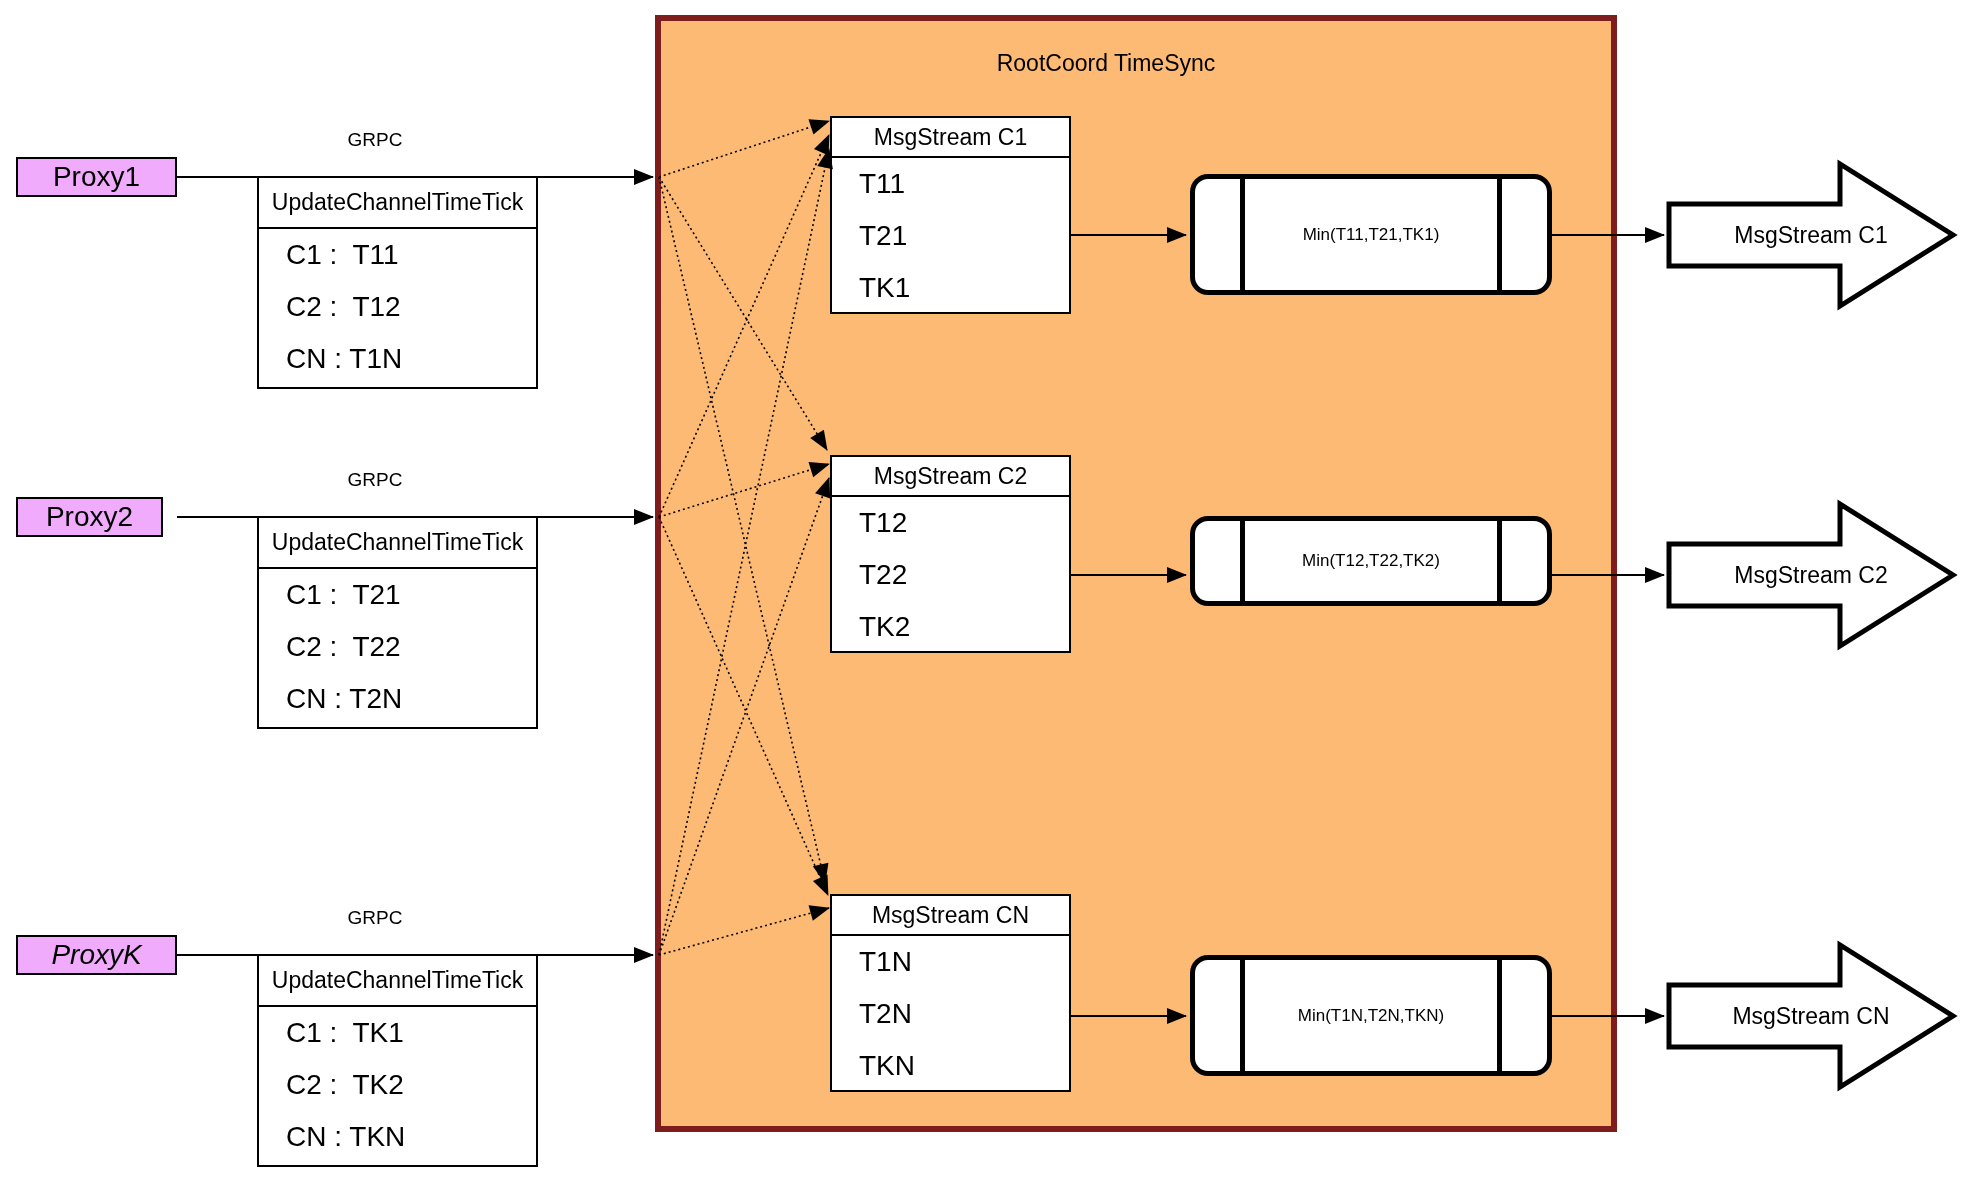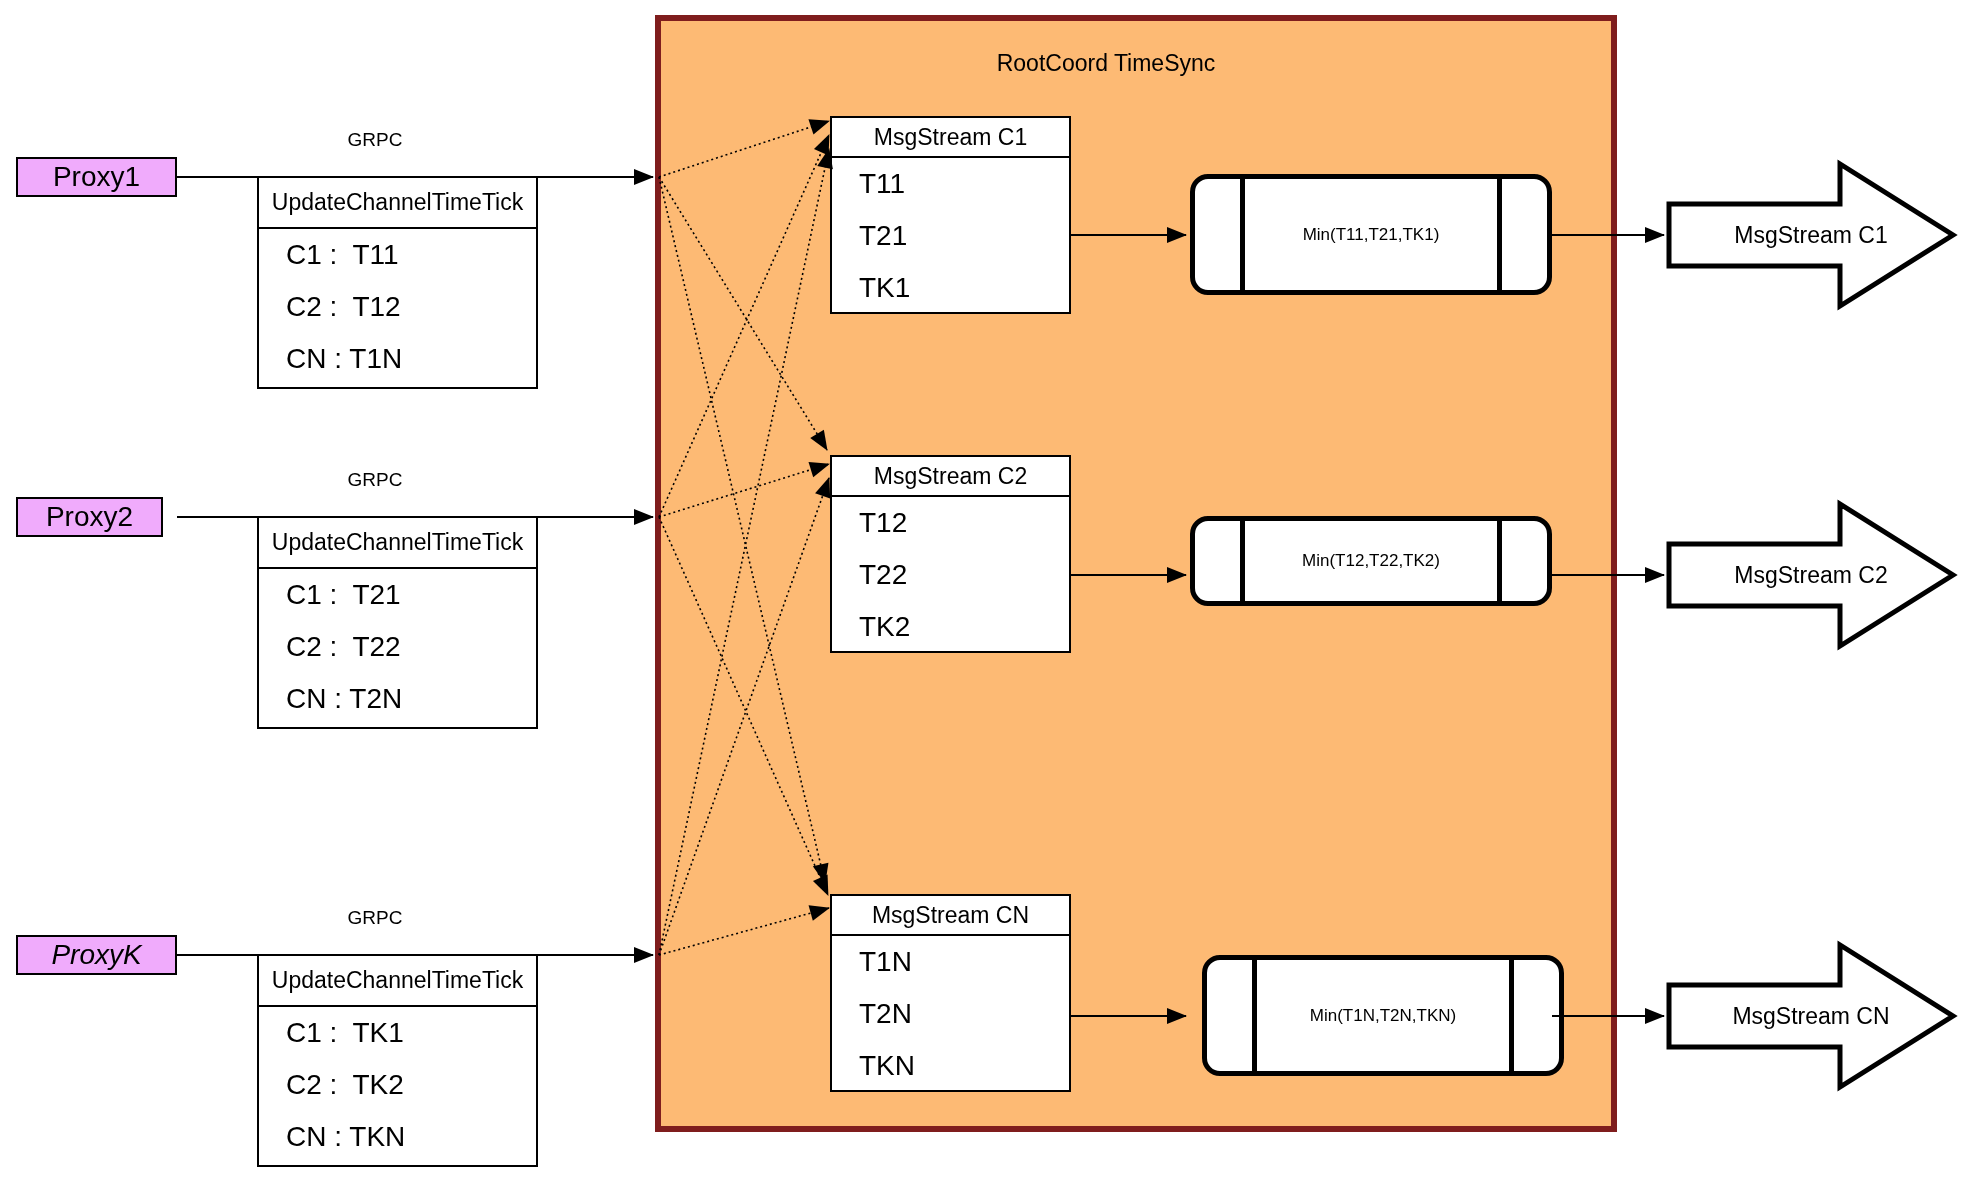--- a/index.html
+++ b/index.html
@@ -106,21 +106,21 @@
     <div class="tcell">CN : TKN</div>
   </div>
 
   <div class="abs mtable" style="left:830px;top:894px;width:241px;height:198px;">
     <div class="thdr">MsgStream CN</div>
     <div class="tcell">T1N</div>
     <div class="tcell">T2N</div>
     <div class="tcell">TKN</div>
   </div>
 
-  <div class="abs minbox" style="left:1190px;top:955px;width:362px;height:121px;margin-left:12px;">
+  <div class="abs minbox" style="left:1190px;top:955px;width:362px;height:121px;">
     <div class="minline" style="left:45px;"></div>
     <div class="minline" style="right:45px;"></div>
     <span>Min(T1N,T2N,TKN)</span>
   </div>
 
   <div class="abs outlabel" style="left:1669px;top:1002px;width:284px;height:28px;">MsgStream CN</div>
 
   <svg id="wires" width="1969" height="1183" viewBox="0 0 1969 1183">
     <defs>
       <marker id="ah" markerUnits="userSpaceOnUse" markerWidth="22" markerHeight="18" refX="20" refY="9" orient="auto">

